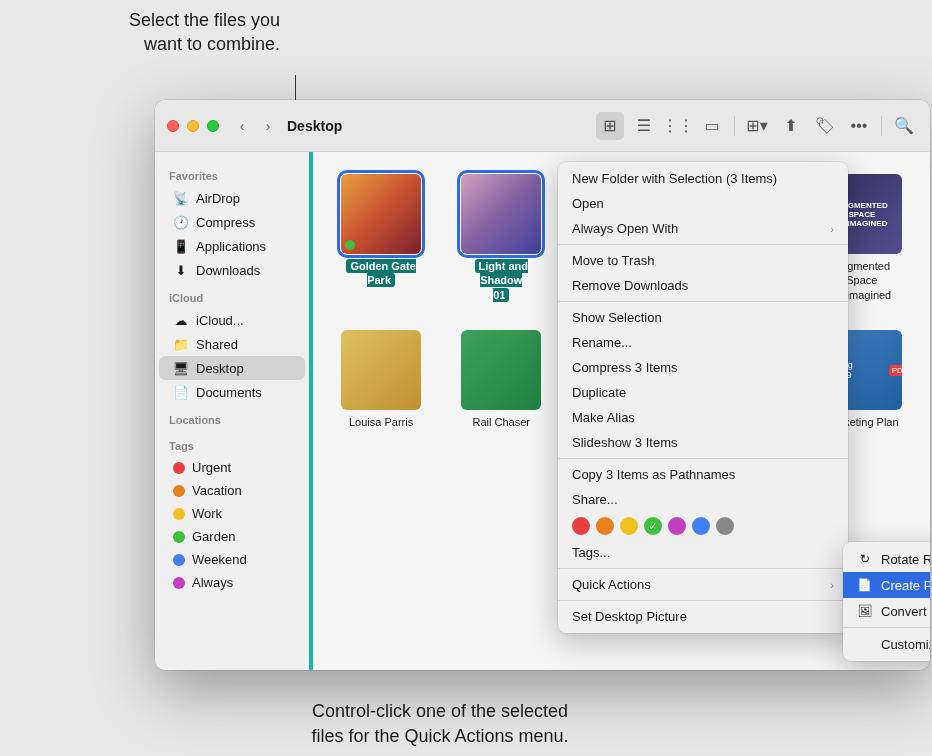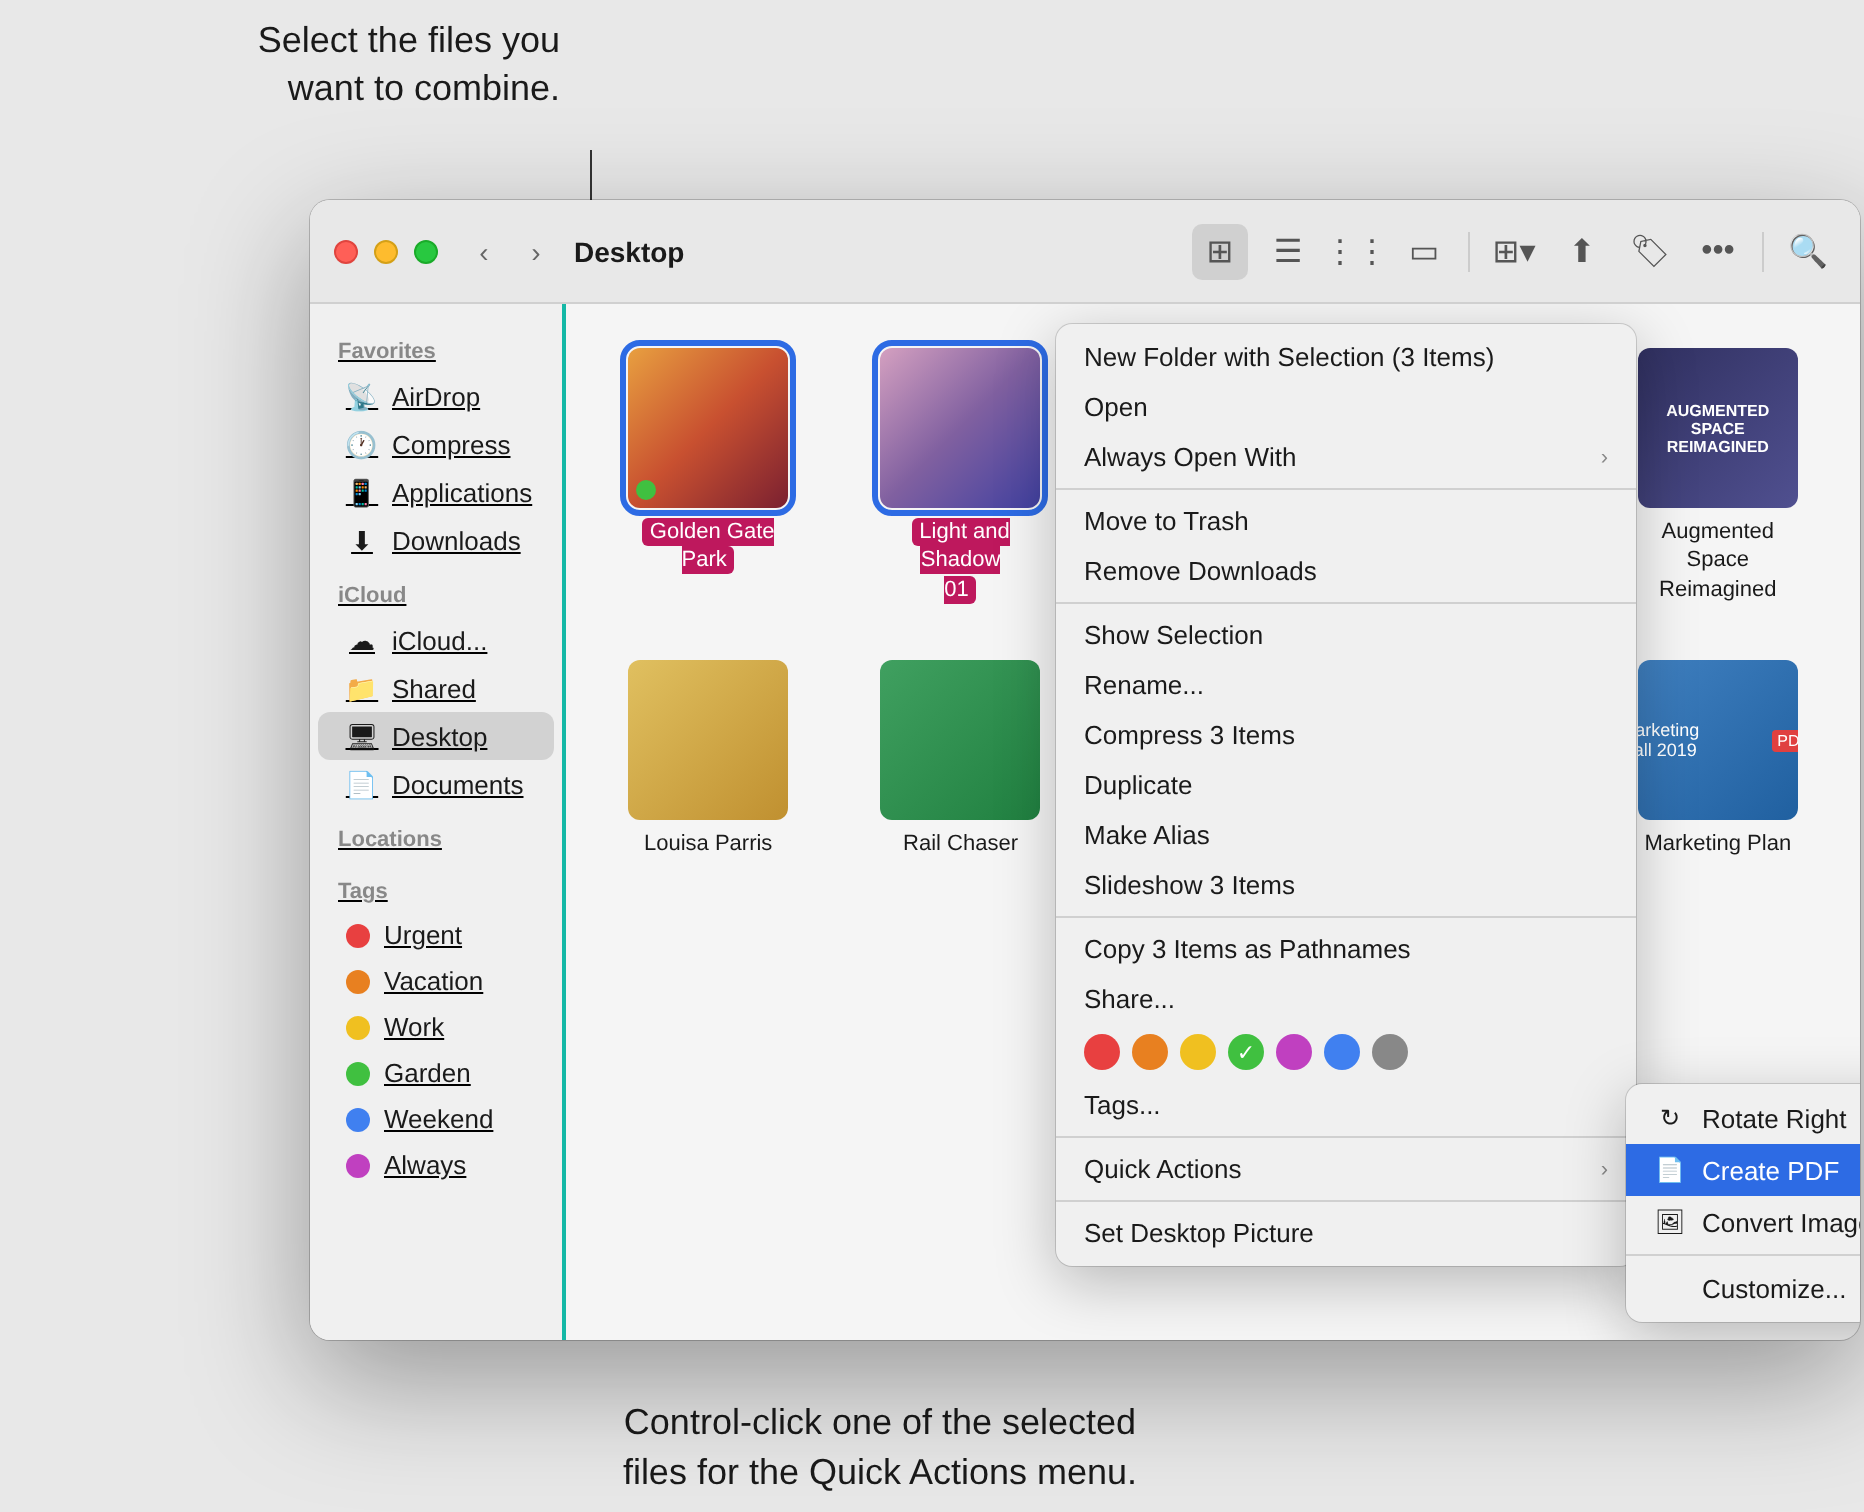--- a/index.html
+++ b/index.html
@@ -139,27 +139,26 @@
 
     
     .content-area {
       display: flex;
       flex: 1;
       overflow: hidden;
     }
 
     
     .sidebar {
-      width: 128px;
+      width: 158px;
       background: rgba(240,240,240,0.9);
-      border-right: 2px solid #14b8a6;
+      border-right: 4px solid #14b8a6;
       padding: 8px 0;
       flex-shrink: 0;
       overflow-y: auto;
-      text-decoration: underline;
     }
     .sidebar-section-title {
       font-size: 11px;
       font-weight: 600;
       color: #888;
       padding: 10px 14px 4px;
       text-transform: none;
     }
     .sidebar-item {
       display: flex;
@@ -233,24 +232,25 @@
       color: #1a1a1a;
       text-align: center;
       max-width: 90px;
       line-height: 1.3;
     }
     .file-selected .file-thumb {
       outline: 3px solid #2d6be4;
       outline-offset: 1px;
     }
     .file-selected .file-label-bg {
-      background: #be185d;
+      background: #0f766e;
       color: #fff;
       border-radius: 3px;
       padding: 1px 4px;
+      font-weight: bold;
     }
     .status-dot {
       width: 10px;
       height: 10px;
       border-radius: 50%;
       position: absolute;
       bottom: 4px;
       left: 4px;
     }
 

